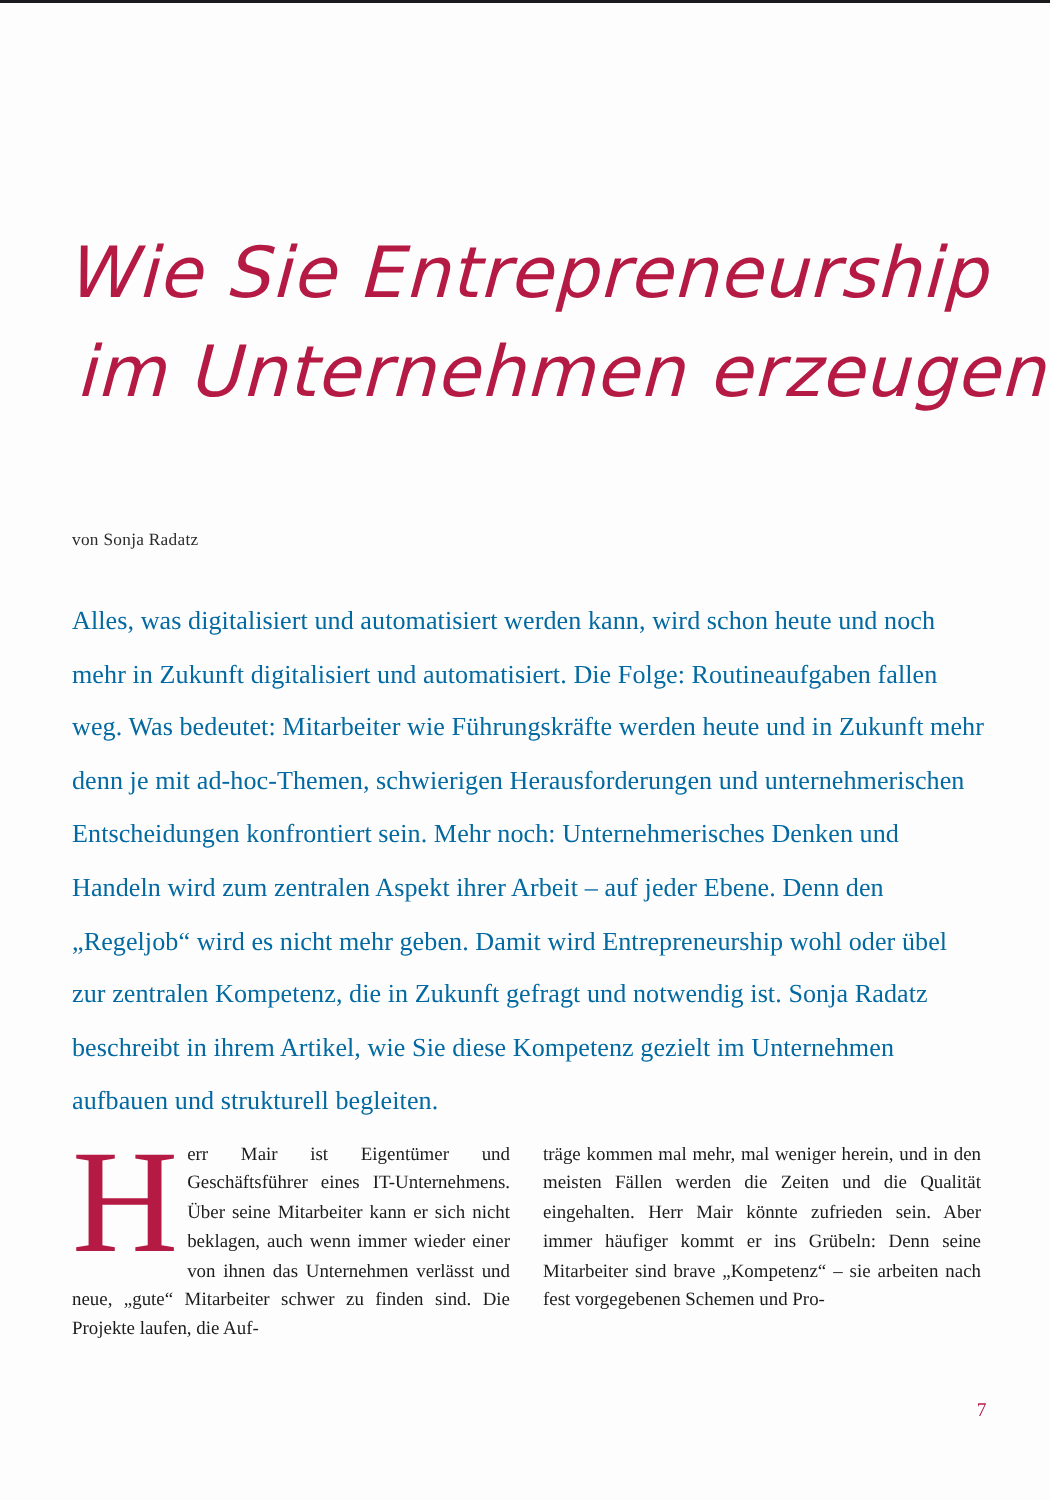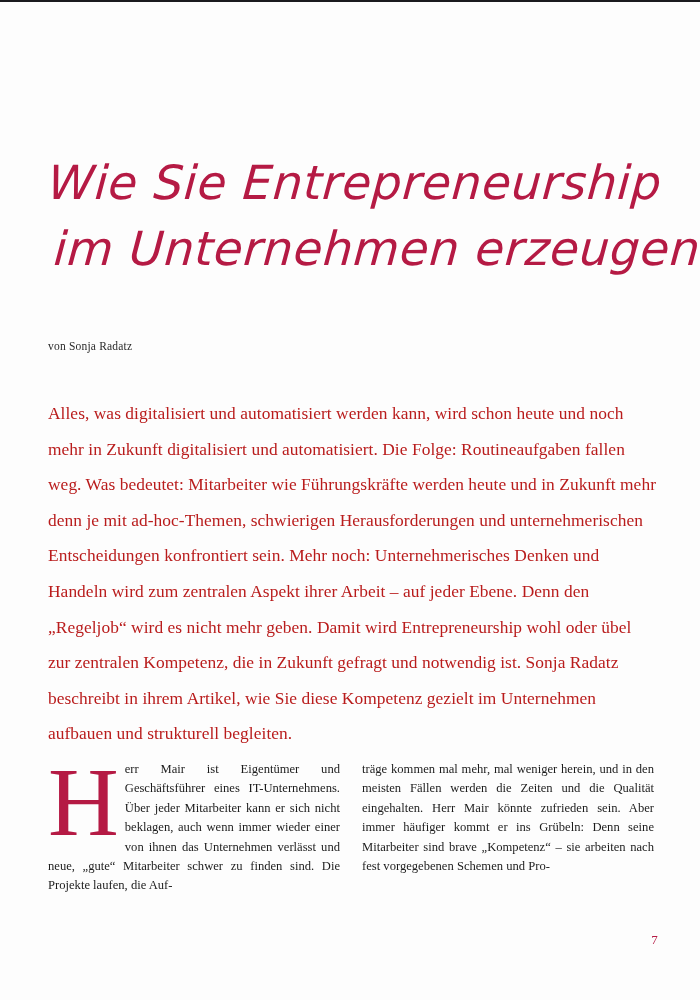--- a/index.html
+++ b/index.html
@@ -54,36 +54,36 @@
     transform-origin: left center;
   }
   .title-line.line-2 {
     padding-left: 6px;
   }
 
   
   .byline {
     position: absolute;
     left: 48px;
-    top: 340px;
+    top: 354px;
     font-size: 11.5px;
     letter-spacing: 0.2px;
     color: #2a2a2a;
   }
 
   
   .intro {
     position: absolute;
     left: 48px;
     top: 396px;
     width: 608px;
     font-size: 17.4px;
     line-height: 35.6px;
     text-align: left;
-    color: #b91c1c;
+    color: #0369a1;
     letter-spacing: 0.05px;
   }
 
   
   .body-columns {
     position: absolute;
     left: 48px;
     top: 760px;
     width: 606px;
     display: flex;
@@ -134,21 +134,21 @@
     <div class="title-line line-1">Wie Sie Entrepreneurship</div>
     <div class="title-line line-2">im Unternehmen erzeugen</div>
   </div>
 
   <div class="byline">von Sonja Radatz</div>
 
   <div class="intro">Alles, was digitalisiert und automatisiert werden kann, wird schon heute und noch mehr in Zukunft digitalisiert und automatisiert. Die Folge: Routineaufgaben fallen weg. Was bedeutet: Mitarbeiter wie Führungskräfte werden heute und in Zukunft mehr denn je mit ad-hoc-Themen, schwierigen Herausforderungen und unternehmerischen Entscheidungen konfrontiert sein. Mehr noch: Unternehmerisches Denken und Handeln wird zum zentralen Aspekt ihrer Arbeit – auf jeder Ebene. Denn den „Regeljob“ wird es nicht mehr geben. Damit wird Entrepreneurship wohl oder übel zur zentralen Kompetenz, die in Zukunft gefragt und notwendig ist. Sonja Radatz beschreibt in ihrem Artikel, wie Sie diese Kompetenz gezielt im Unternehmen aufbauen und strukturell begleiten.</div>
 
   <div class="body-columns">
     <div class="col">
-      <p><span class="dropcap">H</span><span>err Mair ist Eigentümer und Geschäftsführer eines IT-Unternehmens. Über jeder Mitarbeiter kann er sich nicht beklagen, auch wenn immer wieder einer von ihnen das Unternehmen verlässt und neue, „gute“ Mitarbeiter schwer zu finden sind. Die Projekte laufen, die Auf-</span></p>
+      <p><span class="dropcap">H</span><span>err Mair ist Eigentümer und Geschäftsführer eines IT-Unternehmens. Über seine Mitarbeiter kann er sich nicht beklagen, auch wenn immer wieder einer von ihnen das Unternehmen verlässt und neue, „gute“ Mitarbeiter schwer zu finden sind. Die Projekte laufen, die Auf-</span></p>
     </div>
     <div class="col">
       <p>träge kommen mal mehr, mal weniger herein, und in den meisten Fällen werden die Zeiten und die Qualität eingehalten.
 Herr Mair könnte zufrieden sein.
 Aber immer häufiger kommt er ins Grübeln: Denn seine Mitarbeiter sind brave „Kompetenz“ – sie arbeiten nach fest vorgegebenen Schemen und Pro-</p>
     </div>
   </div>
 
   <div class="folio">7</div>
 

